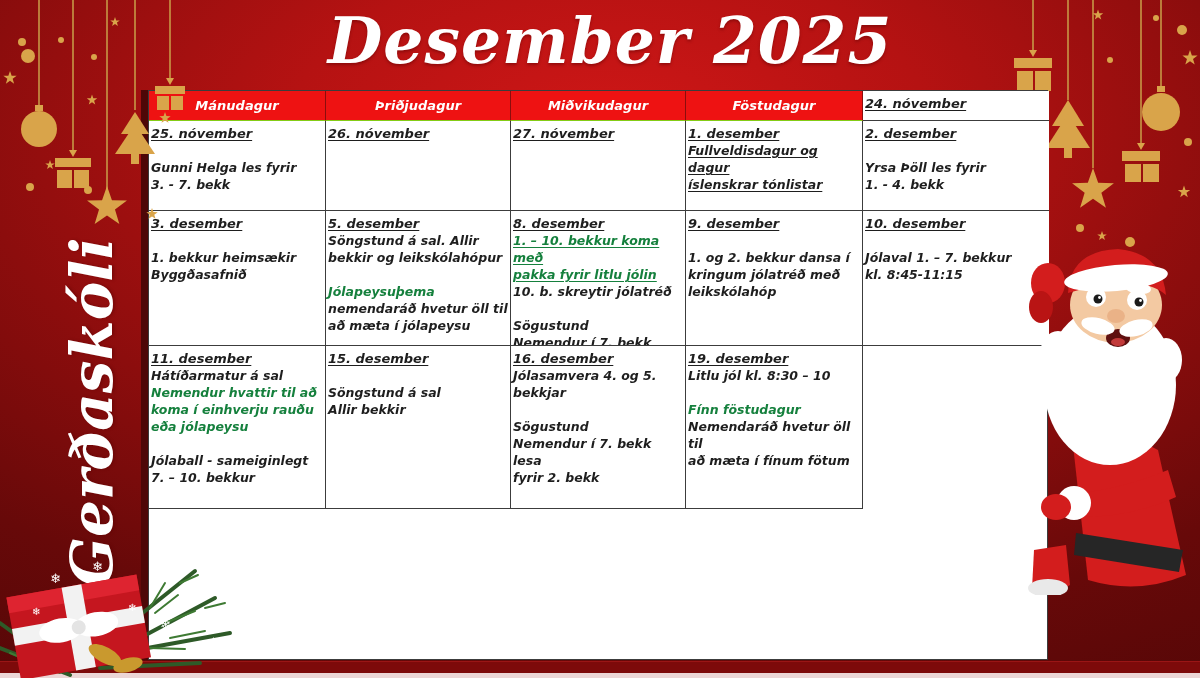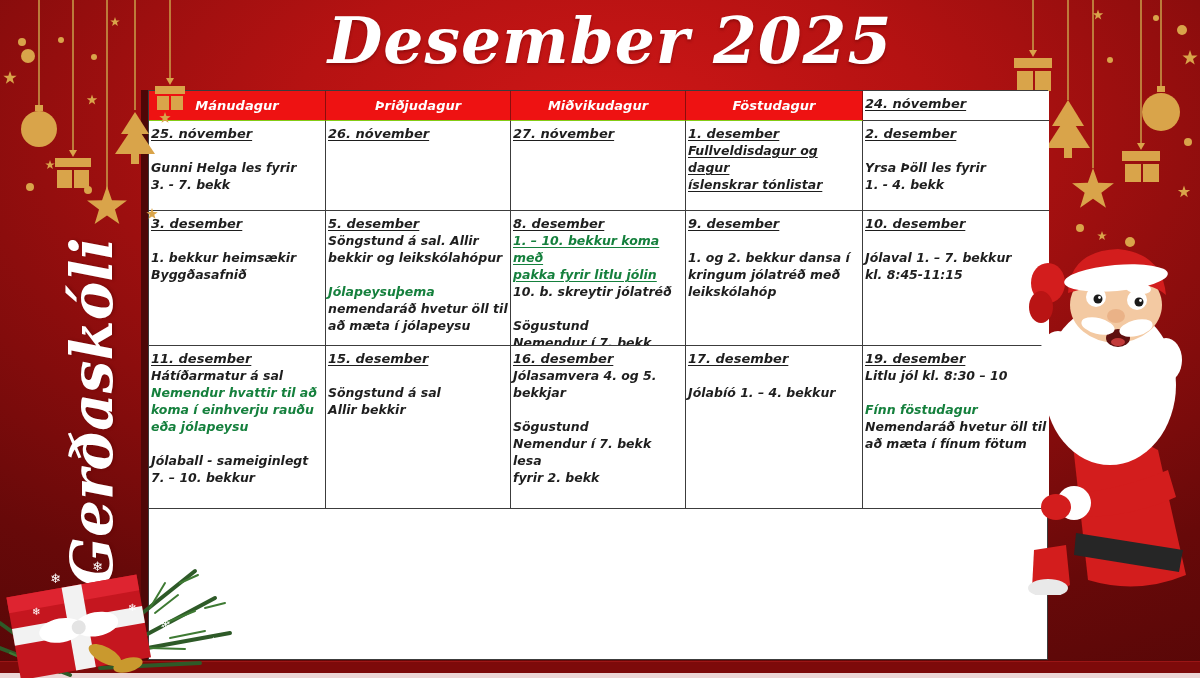--- a/index.html
+++ b/index.html
@@ -246,25 +246,20 @@
         <div class="line">Allir bekkir</div>
       </div>
       <div class="td">
         <div class="line date u">16. desember</div>
         <div class="line">Jólasamvera 4. og 5.</div>
         <div class="line">bekkjar</div>
         <div class="line">&nbsp;</div>
         <div class="line">Sögustund</div>
         <div class="line">Nemendur í 7. bekk lesa</div>
         <div class="line">fyrir 2. bekk</div>
-      </div>
-      <div class="td">
-        <div class="line date u">17. desember</div>
-        <div class="line">&nbsp;</div>
-        <div class="line">Jólabíó 1. – 4. bekkur</div>
       </div>
       <div class="td">
         <div class="line date u">19. desember</div>
         <div class="line">Litlu jól kl. 8:30 – 10</div>
         <div class="line">&nbsp;</div>
         <div class="line red">Fínn föstudagur</div>
         <div class="line">Nemendaráð hvetur öll til</div>
         <div class="line">að mæta í fínum fötum</div>
       </div>
     </div>

